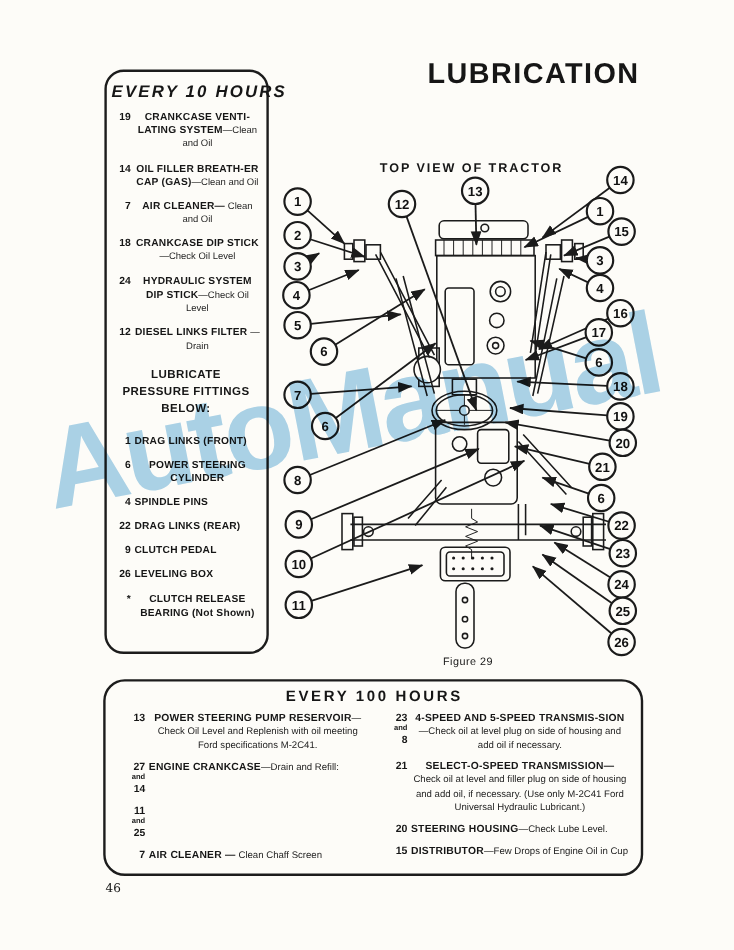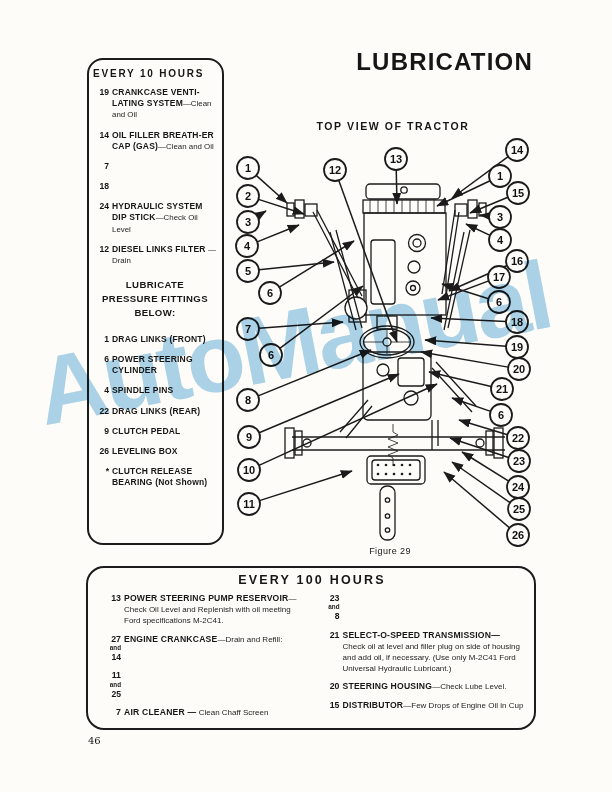--- a/index.html
+++ b/index.html
@@ -1,31 +1,31 @@
 <!DOCTYPE html>
 <html><head>
 <meta charset="utf-8">
 <style>
   html,body{margin:0;padding:0;background:#e8e8e8;}
   .page{position:relative;width:612px;height:792px;background:#fdfcf8;font-family:"Liberation Sans",sans-serif;color:#161616;overflow:hidden;margin:0 auto;}
   .lub-title{position:absolute;top:48px;right:79px;font-size:24px;font-weight:bold;letter-spacing:1.2px;}
   
   .box10{position:absolute;left:87px;top:58px;width:137px;height:487px;border:2.5px solid #1c1c1c;border-radius:16px;box-sizing:border-box;padding:7px 5px 4px 4px;}
-  .box10 .bx-title{text-align:left;font-size:10px;font-weight:bold;letter-spacing:1.8px;white-space:nowrap;margin:1px 0 8px 0;}
+  .box10 .bx-title{text-align:left;font-size:14px;font-weight:bold;letter-spacing:1.8px;white-space:nowrap;margin:1px 0 8px 0;font-style:italic;}
   .itm{display:flex;margin-bottom:9px;}
   .itm .num{flex:none;width:16px;text-align:right;font-weight:bold;font-size:8.6px;margin-right:3px;line-height:1.3;}
   .itm .num .conj{display:block;font-size:6.3px;font-weight:bold;line-height:1.1;}
   .itm .num .n2{display:block;font-size:8.6px;font-weight:bold;}
-  .itm .itext{font-size:8.5px;line-height:1.3;}
+  .itm .itext{font-size:8.5px;line-height:1.3;text-align:center;}
   .iname{font-weight:bold;letter-spacing:.2px;}
   .inote{font-weight:normal;font-size:7.9px;letter-spacing:0;color:#1d1d1d;}
   .subhead{text-align:center;font-weight:bold;font-size:9.6px;letter-spacing:.4px;margin:12px 4px 14px 4px;line-height:1.45;}
   .star{font-size:12px;line-height:.9;}
   
-  .diag-title{position:absolute;left:293px;top:120px;width:200px;text-align:center;font-size:10.5px;font-weight:bold;letter-spacing:1.6px;white-space:nowrap;}
+  .diag-title{position:absolute;left:293px;top:134px;width:200px;text-align:center;font-size:10.5px;font-weight:bold;letter-spacing:1.6px;white-space:nowrap;}
   .fig-cap{position:absolute;left:330px;top:546px;width:120px;text-align:center;font-size:9px;letter-spacing:.4px;}
   svg.diagram{position:absolute;left:0;top:0;z-index:1;pointer-events:none;}
   .art{stroke:#1b1b1b;fill:none;stroke-width:1.3;}
   .thin{stroke-width:.8;}
   .leader{stroke:#1b1b1b;stroke-width:1.5;}
   .cbub{fill:#fdfcf8;stroke:#1b1b1b;stroke-width:1.8;}
   .cnum{font-family:"Liberation Sans",sans-serif;font-size:11px;font-weight:bold;text-anchor:middle;fill:#111;}
   
   .box100{position:absolute;left:86px;top:566px;width:450px;height:164px;border:2.5px solid #1c1c1c;border-radius:18px;box-sizing:border-box;padding:5px 10px 4px 12px;z-index:2;}
   .box100 .bx-title{text-align:center;font-size:12.5px;font-weight:bold;letter-spacing:2.2px;margin:0 0 6px 0;}
@@ -231,23 +231,25 @@
       <div class="itm">
         <span class="num">19</span>
         <span class="itext"><span class="iname">CRANKCASE VENTI-LATING SYSTEM</span><span class="inote">—Clean and Oil</span></span>
       </div>
       <div class="itm">
         <span class="num">14</span>
         <span class="itext"><span class="iname">OIL FILLER BREATH-ER CAP (GAS)</span><span class="inote">—Clean and Oil</span></span>
       </div>
       <div class="itm">
         <span class="num">7</span>
+        <span class="itext"><span class="iname">AIR CLEANER—</span> <span class="inote">Clean and Oil</span></span>
       </div>
       <div class="itm">
         <span class="num">18</span>
+        <span class="itext"><span class="iname">CRANKCASE DIP STICK</span> <span class="inote">—Check Oil Level</span></span>
       </div>
       <div class="itm">
         <span class="num">24</span>
         <span class="itext"><span class="iname">HYDRAULIC SYSTEM DIP STICK</span><span class="inote">—Check Oil Level</span></span>
       </div>
       <div class="itm">
         <span class="num">12</span>
         <span class="itext"><span class="iname">DIESEL LINKS FILTER</span> <span class="inote">—Drain</span></span>
       </div>
 
@@ -299,20 +301,21 @@
             <span class="num"><span>11</span><span class="conj">and</span><span class="n2">25</span></span>
           </div>
           <div class="itm">
             <span class="num"><span>7</span></span>
             <span class="itext"><span class="iname">AIR CLEANER —</span> <span class="inote">Clean Chaff Screen</span></span>
           </div>
         </div>
         <div class="col">
           <div class="itm">
             <span class="num"><span>23</span><span class="conj">and</span><span class="n2">8</span></span>
+            <span class="itext"><span class="iname">4-SPEED AND 5-SPEED TRANSMIS-SION</span><span class="inote">—Check oil at level plug on side of housing and add oil if necessary.</span></span>
           </div>
           <div class="itm">
             <span class="num"><span>21</span></span>
             <span class="itext"><span class="iname">SELECT-O-SPEED TRANSMISSION—</span> <span class="inote">Check oil at level and filler plug on side of housing and add oil, if necessary. (Use only M-2C41 Ford Universal Hydraulic Lubricant.)</span></span>
           </div>
           <div class="itm">
             <span class="num"><span>20</span></span>
             <span class="itext"><span class="iname">STEERING HOUSING</span><span class="inote">—Check Lube Level.</span></span>
           </div>
           <div class="itm">

